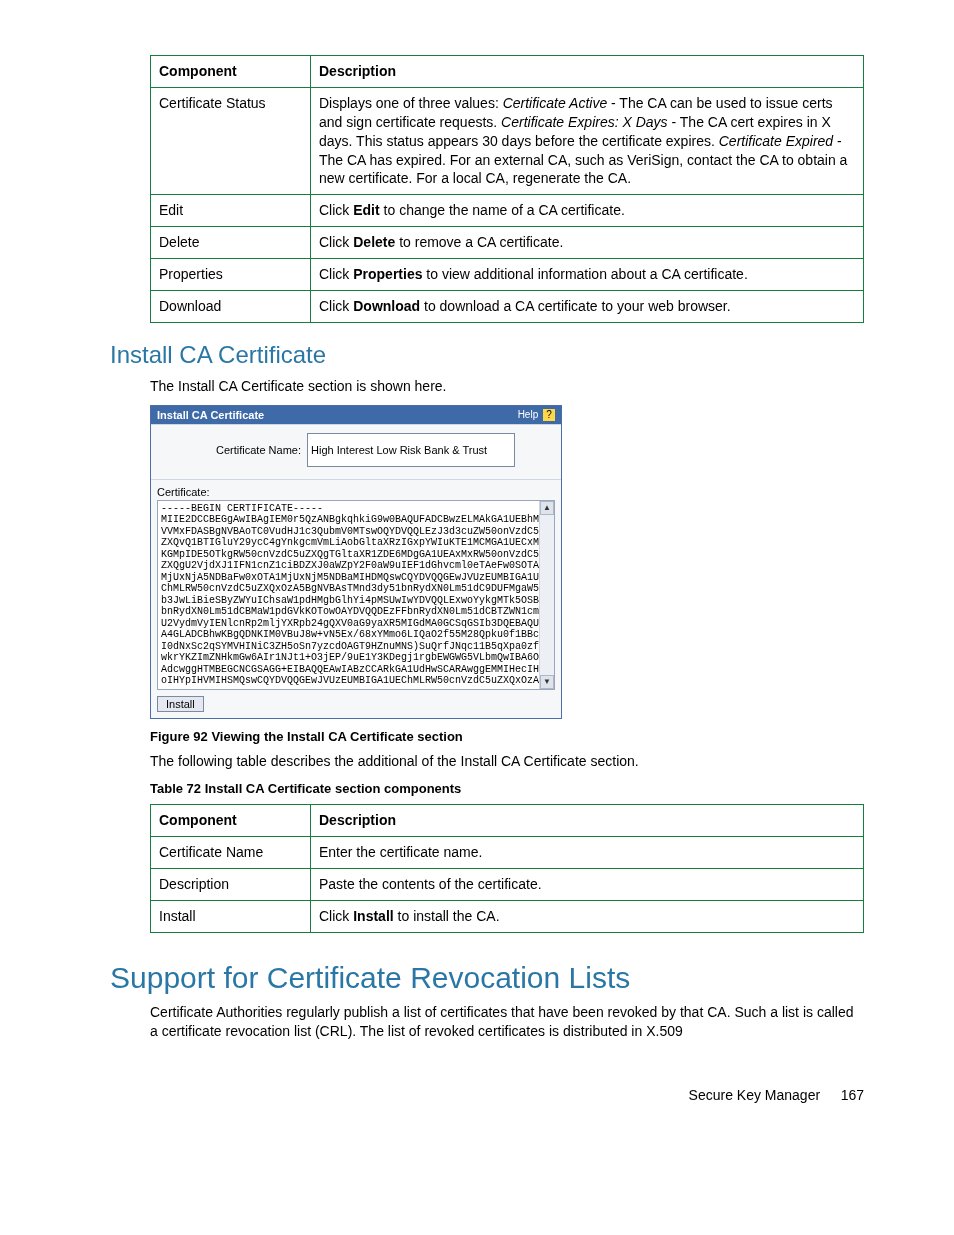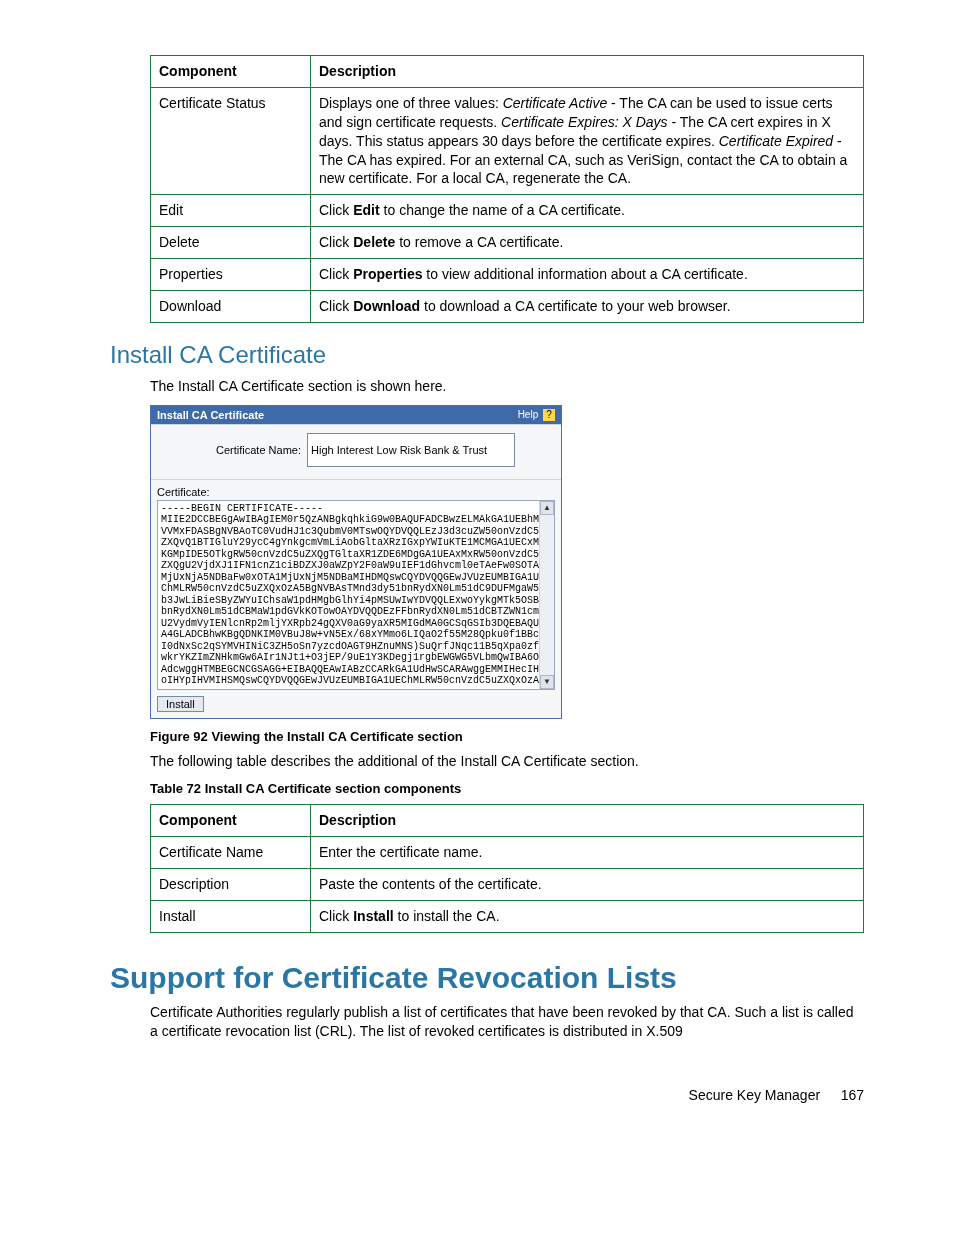--- a/index.html
+++ b/index.html
@@ -36,21 +36,21 @@
     padding-left: 40px;
   }
   h2.section {
     color: #2a77a6;
     font-weight: 300;
     font-size: 24px;
     margin: 18px 0 8px 0;
   }
   h1.chapter {
     color: #2a77a6;
-    font-weight: 700;
+    font-weight: 400;
     font-size: 30px;
     margin: 28px 0 8px 0;
   }
   p.body {
     font-size: 14px;
     line-height: 1.4;
     margin: 8px 0;
   }
   .caption {
     font-size: 13px;

